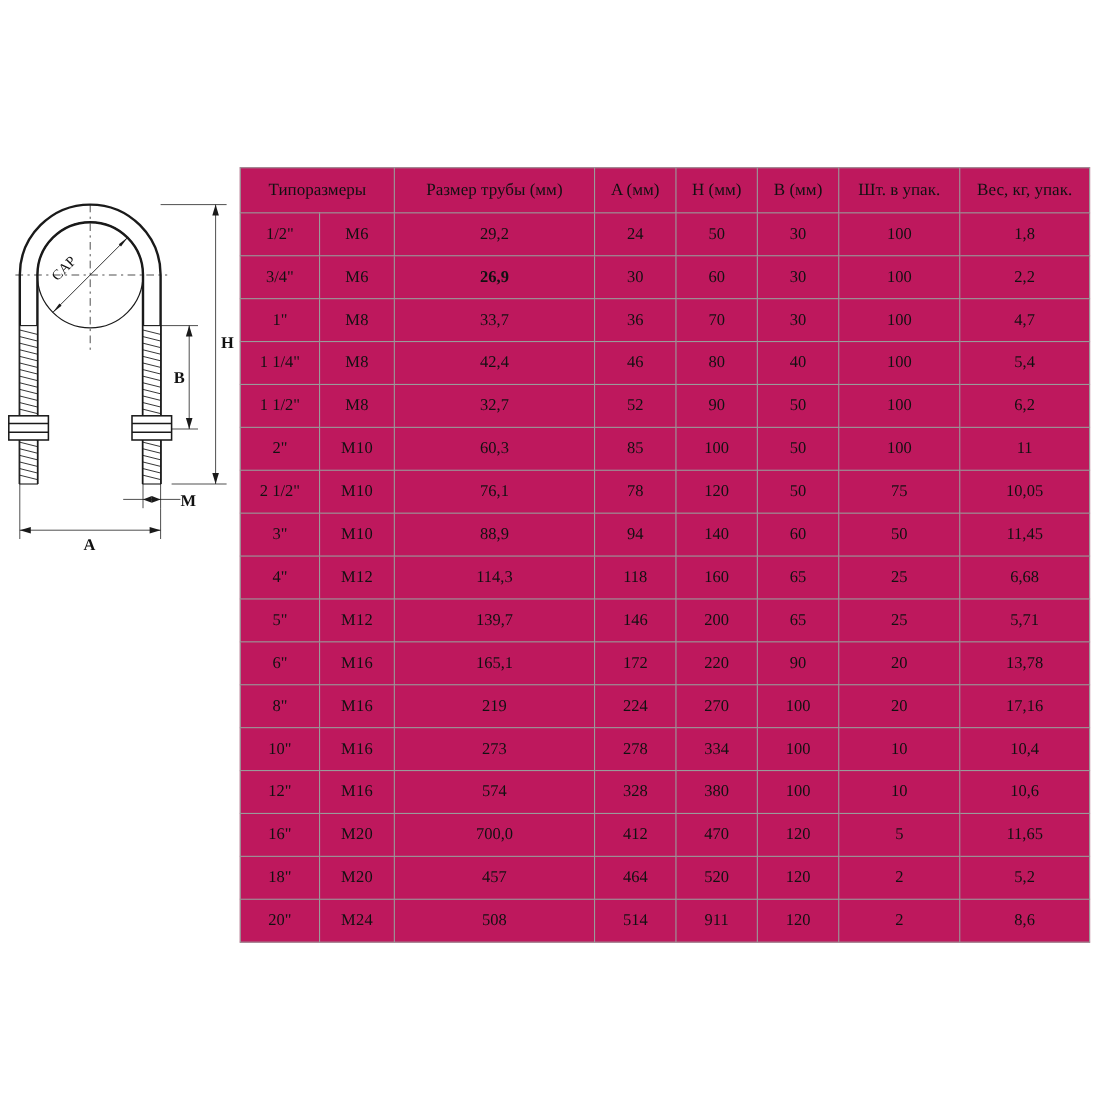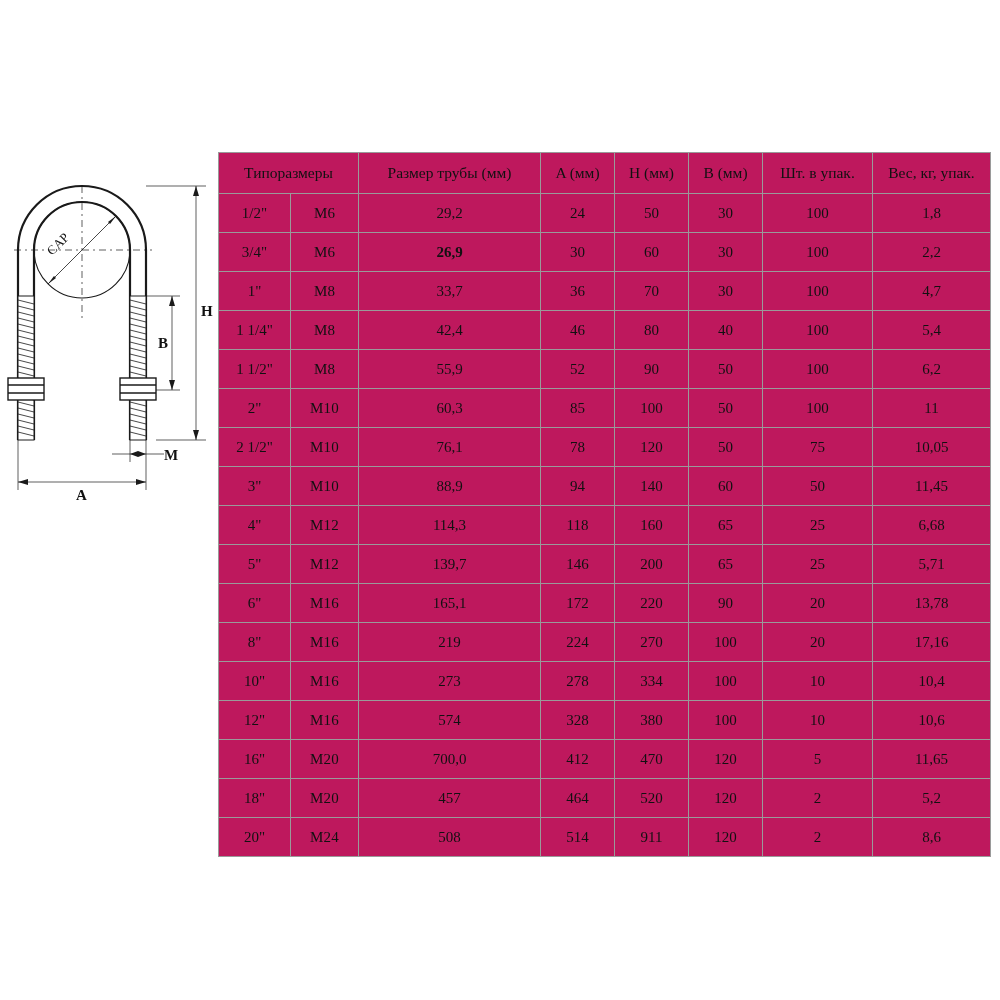--- a/index.html
+++ b/index.html
@@ -288,21 +288,21 @@
           <td class="pipe">42,4</td>
           <td>46</td>
           <td>80</td>
           <td>40</td>
           <td>100</td>
           <td>5,4</td>
         </tr>
         <tr>
           <td class="size">1 1/2"</td>
           <td class="thread">M8</td>
-          <td class="pipe">55,9</td>
+          <td class="pipe">32,7</td>
           <td>52</td>
           <td>90</td>
           <td>50</td>
           <td>100</td>
           <td>6,2</td>
         </tr>
         <tr>
           <td class="size">2"</td>
           <td class="thread">M10</td>
           <td class="pipe">60,3</td>

